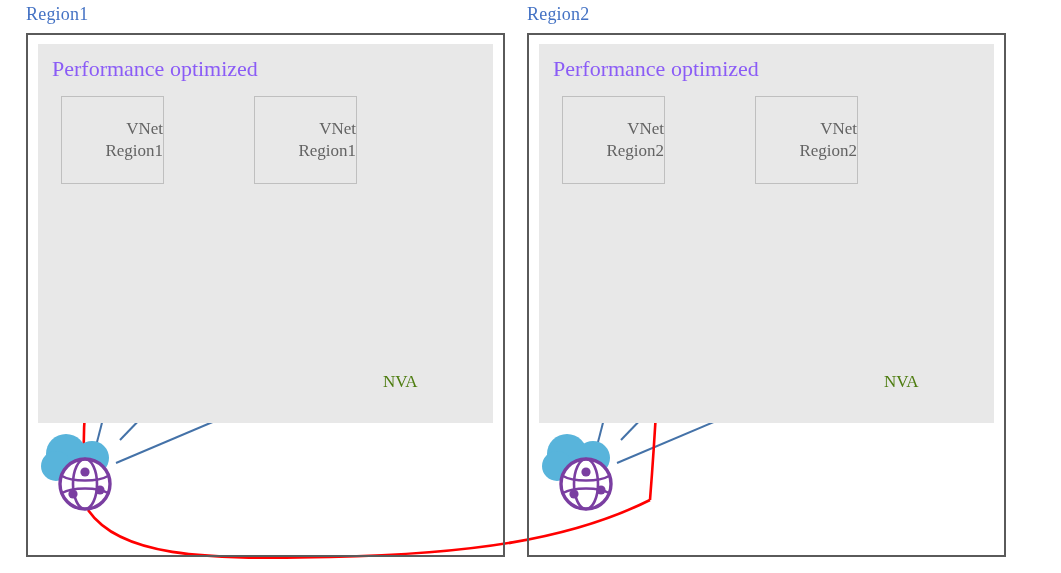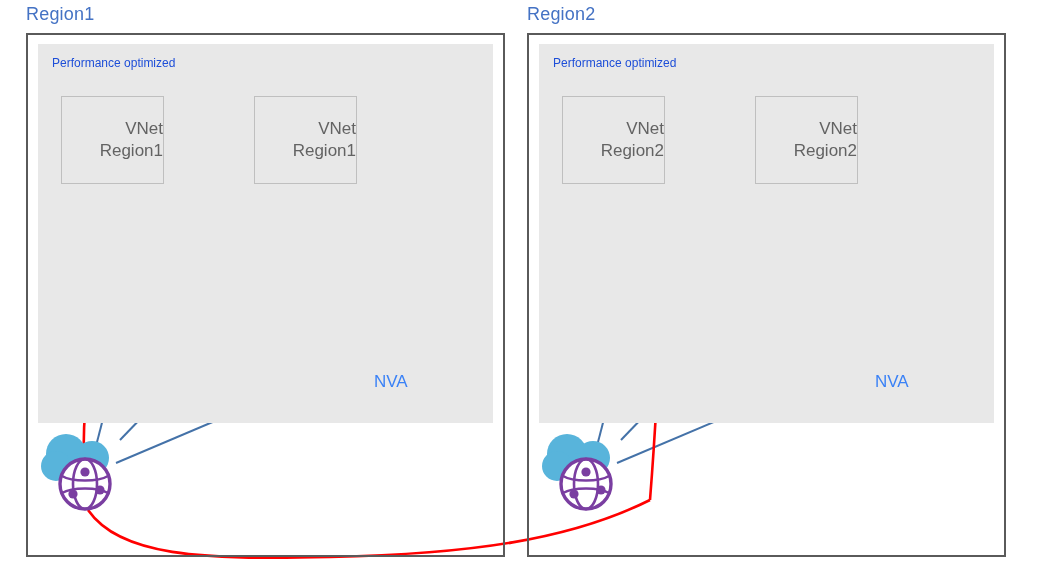--- a/index.html
+++ b/index.html
@@ -1,44 +1,44 @@
 <!DOCTYPE html>
 <html><head>
 <meta charset="utf-8">
 <title>Azure Virtual WAN Performance Optimized Regions</title>
 <style>
   html,body{margin:0;padding:0;background:#ffffff;}
   body{
     font-family:"Liberation Sans","DejaVu Sans",sans-serif;
     width:1061px;height:573px;position:relative;overflow:hidden;
   }
-  #canvas{position:absolute;left:0;top:0;width:1061px;height:573px;}
+  #canvas{position:absolute;left:0;top:0;width:1061px;height:573px;font-family:Liberation Serif, serif;}
   .region-title{
     position:absolute;font-size:18px;color:#4472c4;
     letter-spacing:0.2px;white-space:nowrap;
   }
   .region-box{
     position:absolute;border:2px solid #5a5a5a;background:transparent;
     box-sizing:border-box;
   }
   .perf-panel{
     position:absolute;background:#e8e8e8;box-sizing:border-box;
   }
   .perf-label{
-    position:absolute;font-size:12px;color:#1d4ed8;white-space:nowrap;
+    position:absolute;font-size:22px;color:#8b5cf6;white-space:nowrap;
   }
   .vnet-box{
     position:absolute;border:1px solid #bfbfbf;background:transparent;
     box-sizing:border-box;display:flex;flex-direction:column;
     align-items:flex-end;justify-content:center;
     font-size:17px;color:#636363;line-height:1.32;
   }
   .vnet-box span{display:block;text-align:center;}
   .nva-label{
-    position:absolute;font-size:17px;color:#3b82f6;white-space:nowrap;
+    position:absolute;font-size:17px;color:#4d7c0f;white-space:nowrap;margin-left:9px;
   }
   .svg-layer{position:absolute;left:0;top:0;width:1061px;height:573px;
     pointer-events:none;}
 </style>
 </head>
 <body>
 
 <div id="canvas">
 
   <svg class="svg-layer" viewBox="0 0 1061 573" xmlns="http://www.w3.org/2000/svg">

